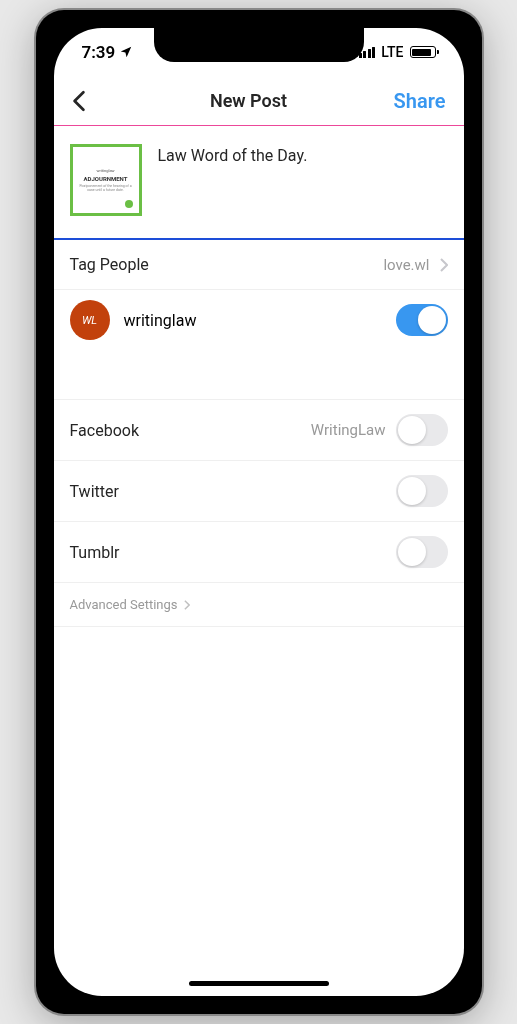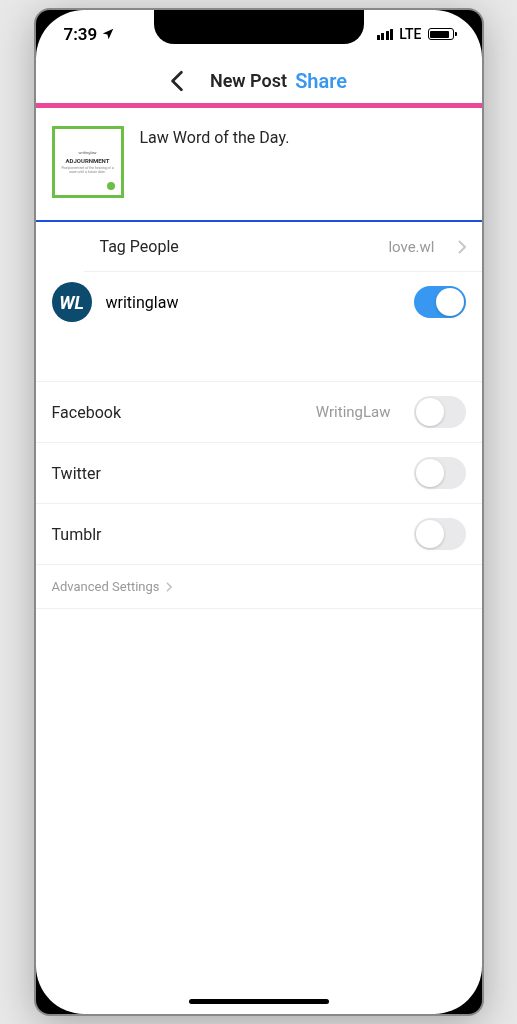--- a/index.html
+++ b/index.html
@@ -7,21 +7,22 @@
     background: #e8e8e8;
     font-family: -apple-system, BlinkMacSystemFont, "Segoe UI", Roboto, Helvetica, Arial, sans-serif;
     display: flex;
     justify-content: center;
     padding: 10px;
   }
   .phone {
     width: 446px;
     height: 1004px;
     background: #000;
-    border-radius: 14px;
+    border-radius: 28px;
+    padding: 18px;
     position: relative;
     box-shadow: 0 0 0 2px #888, 0 8px 40px rgba(0,0,0,0.3);
   }
   .screen {
     width: 100%;
     height: 100%;
     background: #fff;
     border-radius: 48px;
     overflow: hidden;
     position: relative;
@@ -65,23 +66,23 @@
   }
   .battery::after {
     content: ""; position: absolute; right: -4px; top: 3px;
     width: 2px; height: 4px; background: #000; border-radius: 0 1px 1px 0;
   }
   .battery-fill { width: 90%; height: 100%; background: #000; border-radius: 1px; }
   .nav-bar {
     height: 50px;
     display: flex;
     align-items: center;
-    justify-content: center;
+    justify-content: space-between;
     padding: 0 18px;
-    border-bottom: 5px solid #ec4899;
+    border-bottom: 1px solid #ec4899;
   }
   .back-btn { width: 40px; display: flex; align-items: center; }
   .nav-title { font-size: 18px; font-weight: 600; color: #262626; }
   .share-btn { color: #3897f0; font-size: 20px; font-weight: 600; width: 60px; text-align: right; }
   .caption-row {
     display: flex;
     align-items: flex-start;
     padding: 18px 16px 22px;
     gap: 16px;
     border-bottom: 2px solid #1d4ed8;
@@ -104,37 +105,36 @@
   .thumb-dot { position: absolute; bottom: 5px; right: 6px; width: 8px; height: 8px; background: #6bbf45; border-radius: 50%; }
   .caption-text { font-size: 16px; color: #262626; padding-top: 2px; }
   .row {
     display: flex;
     align-items: center;
     justify-content: space-between;
     padding: 15px 16px;
     border-bottom: 1px solid #efefef;
     font-size: 16px;
     color: #262626;
-    margin-left: 48px;
-  }
-  .row-right { display: flex; align-items: center; gap: 23px; }
+  }
+  .row-right { display: flex; align-items: center; gap: 10px; }
   .row-value { color: #999; font-size: 15px; }
   .chevron { color: #c7c7cc; }
   .account-row {
     display: flex;
     align-items: center;
     justify-content: space-between;
     padding: 10px 16px 16px;
     gap: 14px;
   }
   .acc-left { display: flex; align-items: center; gap: 14px; }
   .avatar {
-    width: 40px; height: 40px; background: #0c4a6e;
+    width: 40px; height: 40px; background: #c2410c;
     border-radius: 50%; display: flex; align-items: center; justify-content: center;
-    color: #fff; font-weight: 700; font-size: 18px; font-style: italic;
+    color: #fff; font-weight: 400; font-size: 11px; font-style: italic;
   }
   .toggle {
     width: 52px; height: 32px; border-radius: 16px;
     background: #e9e9eb; position: relative; flex-shrink: 0;
   }
   .toggle.on { background: #3897f0; }
   .toggle-knob {
     position: absolute; width: 28px; height: 28px; background: #fff;
     border-radius: 50%; top: 2px; left: 2px;
     box-shadow: 0 1px 3px rgba(0,0,0,0.2);

